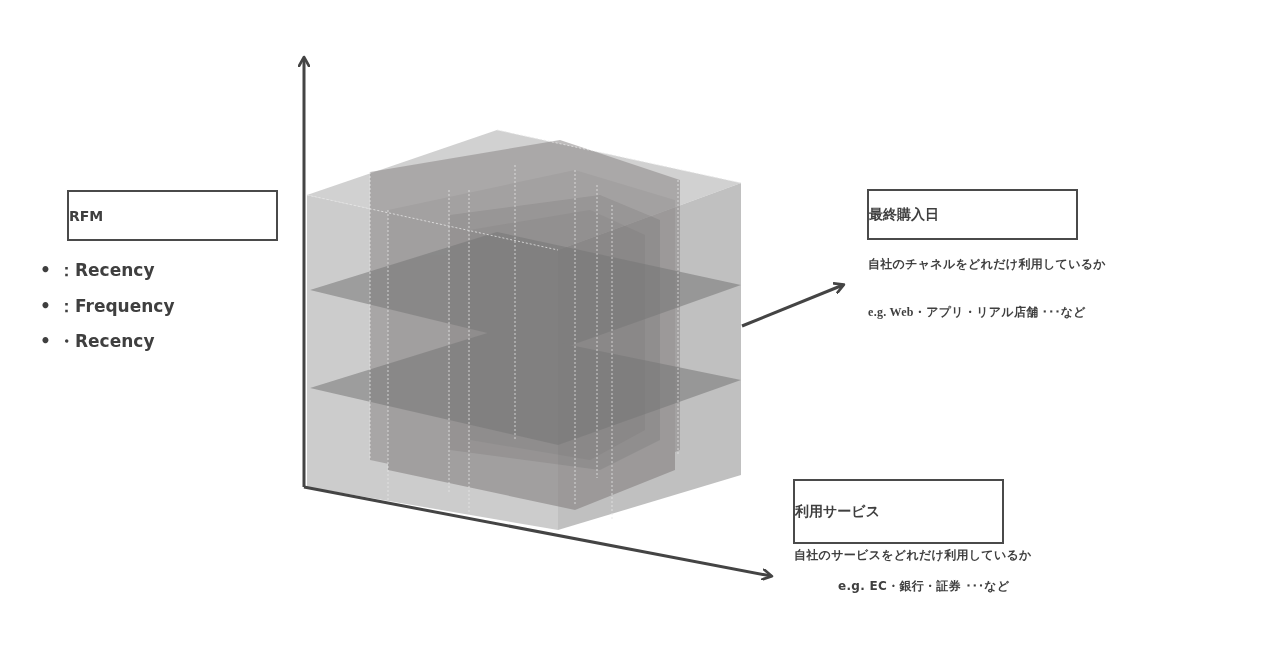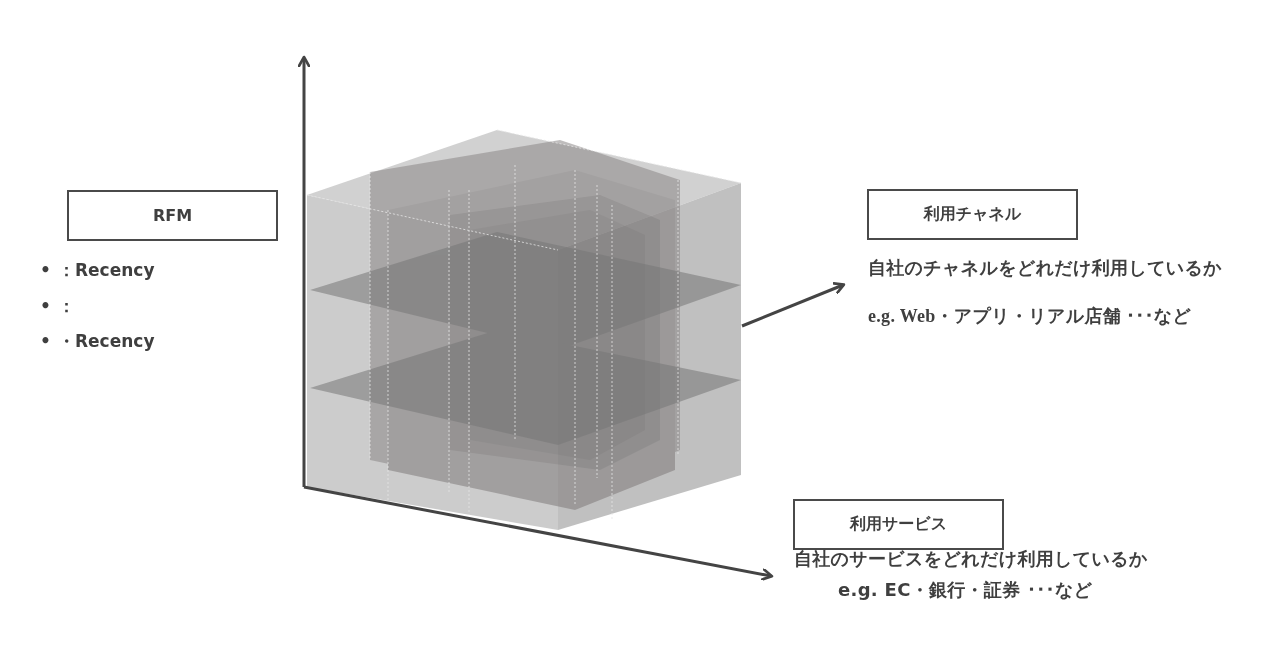--- a/index.html
+++ b/index.html
@@ -1,18 +1,18 @@
 <!DOCTYPE html>
 <html><head>
 <meta charset="utf-8">
 <style>
   html,body{margin:0;padding:0;background:#ffffff;}
   body{width:1280px;height:653px;position:relative;overflow:hidden;font-family:"DejaVu Sans","Liberation Sans",sans-serif;color:#3a3a3a;}
-  .box{position:absolute;border:2px solid #4a4a4a;background:#fff;display:flex;align-items:center;justify-content:center;font-weight:bold;font-size:16px;color:#3f3f3f;box-sizing:border-box;}
-  .txt{position:absolute;font-size:18px;font-weight:bold;color:#3f3f3f;white-space:nowrap;letter-spacing:0.3px;}
+  .box{position:absolute;border:2px solid #4a4a4a;background:#fff;display:flex;align-items:center;font-weight:bold;font-size:14px;color:#3f3f3f;box-sizing:border-box;}
+  .txt{position:absolute;font-size:12px;font-weight:bold;color:#3f3f3f;white-space:nowrap;letter-spacing:0.3px;}
   .rfm-list{position:absolute;left:40px;top:258px;margin:0;padding:0;list-style:none;}
   .rfm-list li{height:35.5px;line-height:24px;font-size:17px;font-weight:bold;color:#3f3f3f;display:flex;white-space:nowrap;}
   .rfm-list .bullet{width:18px;}
   .rfm-list .jp{width:112px;}
   svg{position:absolute;left:0;top:0;}
 </style>
 </head>
 <body>
 
 <svg width="1280" height="653" viewBox="0 0 1280 653">
@@ -69,31 +69,32 @@
 </div>
 <ul class="rfm-list">
   <li>
     <span class="bullet">•</span>
     <span>：</span>
     <span>Recency</span>
   </li>
   <li>
     <span class="bullet">•</span>
     <span>：</span>
+    <span>Frequency</span>
   </li>
   <li>
     <span class="bullet">•</span>
     <span>・</span>
     <span>Recency</span>
   </li>
 </ul>
 
 <div class="box" style="left:867px;top:189px;width:211px;height:51px;">
-  <span>利用チャネル</span>
+  <span>最終購入日</span>
 </div>
 <div class="txt" style="left:868px;top:256px;">自社のチャネルをどれだけ利用しているか</div>
 <div class="txt" style="left:868px;top:304px;font-family:Liberation Serif, serif;">e.g. Web・アプリ・リアル店舗 ･･･など</div>
 
-<div class="box" style="left:793px;top:479px;width:211px;height:51px;margin-top:20px;">
+<div class="box" style="left:793px;top:479px;width:211px;height:65px;">
   <span>利用サービス</span>
 </div>
 <div class="txt" style="left:794px;top:547px;">自社のサービスをどれだけ利用しているか</div>
 <div class="txt" style="left:838px;top:578px;">e.g. EC・銀行・証券 ･･･など</div>
 
 </body></html>

